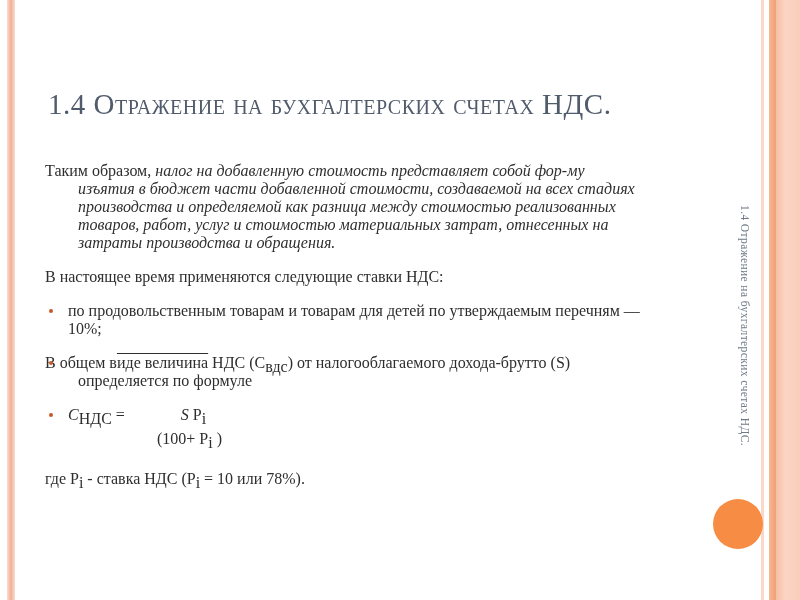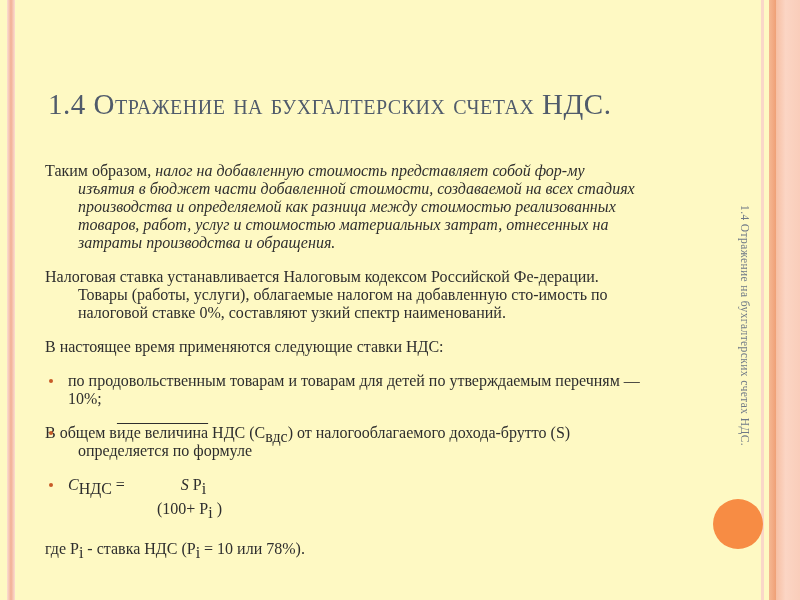--- a/index.html
+++ b/index.html
@@ -1,19 +1,19 @@
 <!DOCTYPE html>
 <html><head>
 <meta charset="utf-8">
 <style>
   html,body{margin:0;padding:0;}
   body{font-family:"Liberation Serif", serif; background:#888;}
   .slide{
     position:relative; width:800px; height:600px; margin:0 auto;
-    background:#fef9c3; overflow:hidden;text-decoration:underline;
+    background:#ffffff; overflow:hidden;text-decoration:underline;
   }
   
   .stripe-left{
     position:absolute; left:7px; top:0; width:8px; height:600px;
     background:linear-gradient(to right,#FBDDD2,#F2B094,#FBDDD2);
   }
   .stripe-r1{ position:absolute; left:761px; top:0; width:3px; height:600px; background:#FAD7C8; }
   .stripe-r2{ position:absolute; left:769px; top:0; width:7px; height:600px;
     background:linear-gradient(to right,#F5B793,#EFA076); }
   .stripe-r3{ position:absolute; left:776px; top:0; width:24px; height:600px;
@@ -61,21 +61,20 @@
 <div class="slide">
   <div class="stripe-left"></div>
   <div class="stripe-r1"></div>
   <div class="stripe-r2"></div>
   <div class="stripe-r3"></div>
 
   <h1 class="title">1.4 Отражение на бухгалтерских счетах НДС.</h1>
 
   <div class="content" id="content">
       <div class="para body"><span class="seg">Таким образом, </span><span class="seg italic">налог на добавленную стоимость представляет собой фор-му изъятия в бюджет части добавленной стоимости, создаваемой на всех стадиях производства и определяемой как разница между стоимостью реализованных товаров, работ, услуг и стоимостью материальных затрат, отнесенных на затраты производства и обращения.</span></div>
-      <div class="para body"><span class="seg">Налоговая ставка устанавливается Налоговым кодексом Российской Фе-дерации. Товары (работы, услуги), облагаемые налогом на добавленную сто-имость по налоговой ставке 0%, составляют узкий спектр наименований.</span></div>
       <div class="para body"><span class="seg">В настоящее время применяются следующие ставки НДС:</span></div>
       <div class="para bullet-item"><span class="dot"></span><span class="seg">по продовольственным товарам и товарам для детей по утверждаемым перечням — 10%;</span></div>
       <div class="para bullet-item"><span class="dot"></span></div>
       <div class="para body"><span class="seg">В общем в</span><span class="seg overline">иде величина</span><span class="seg"> НДС (С</span><sub class="subscript">вдс</sub><span class="seg">) от налогооблагаемого дохода-брутто (S) определяется по формуле</span></div>
       <div class="para bullet-item"><span class="dot"></span><span class="seg italic">С</span><sub class="subscript">НДС</sub><span class="seg"> =</span><span class="seg gap"></span><span class="seg italic">S</span><span class="seg"> P</span><sub class="subscript">i</sub></div>
       <div class="para denom"><span class="seg">(100+ P</span><sub class="subscript">i</sub><span class="seg"> )</span></div>
       <div class="para closing"><span class="seg">где P</span><sub class="subscript">i</sub><span class="seg"> - ставка НДС (P</span><sub class="subscript">i</sub><span class="seg"> = 10 или 78%).</span></div>
     </div>
 
   <div class="side-title">1.4 Отражение на бухгалтерских счетах НДС.</div>

